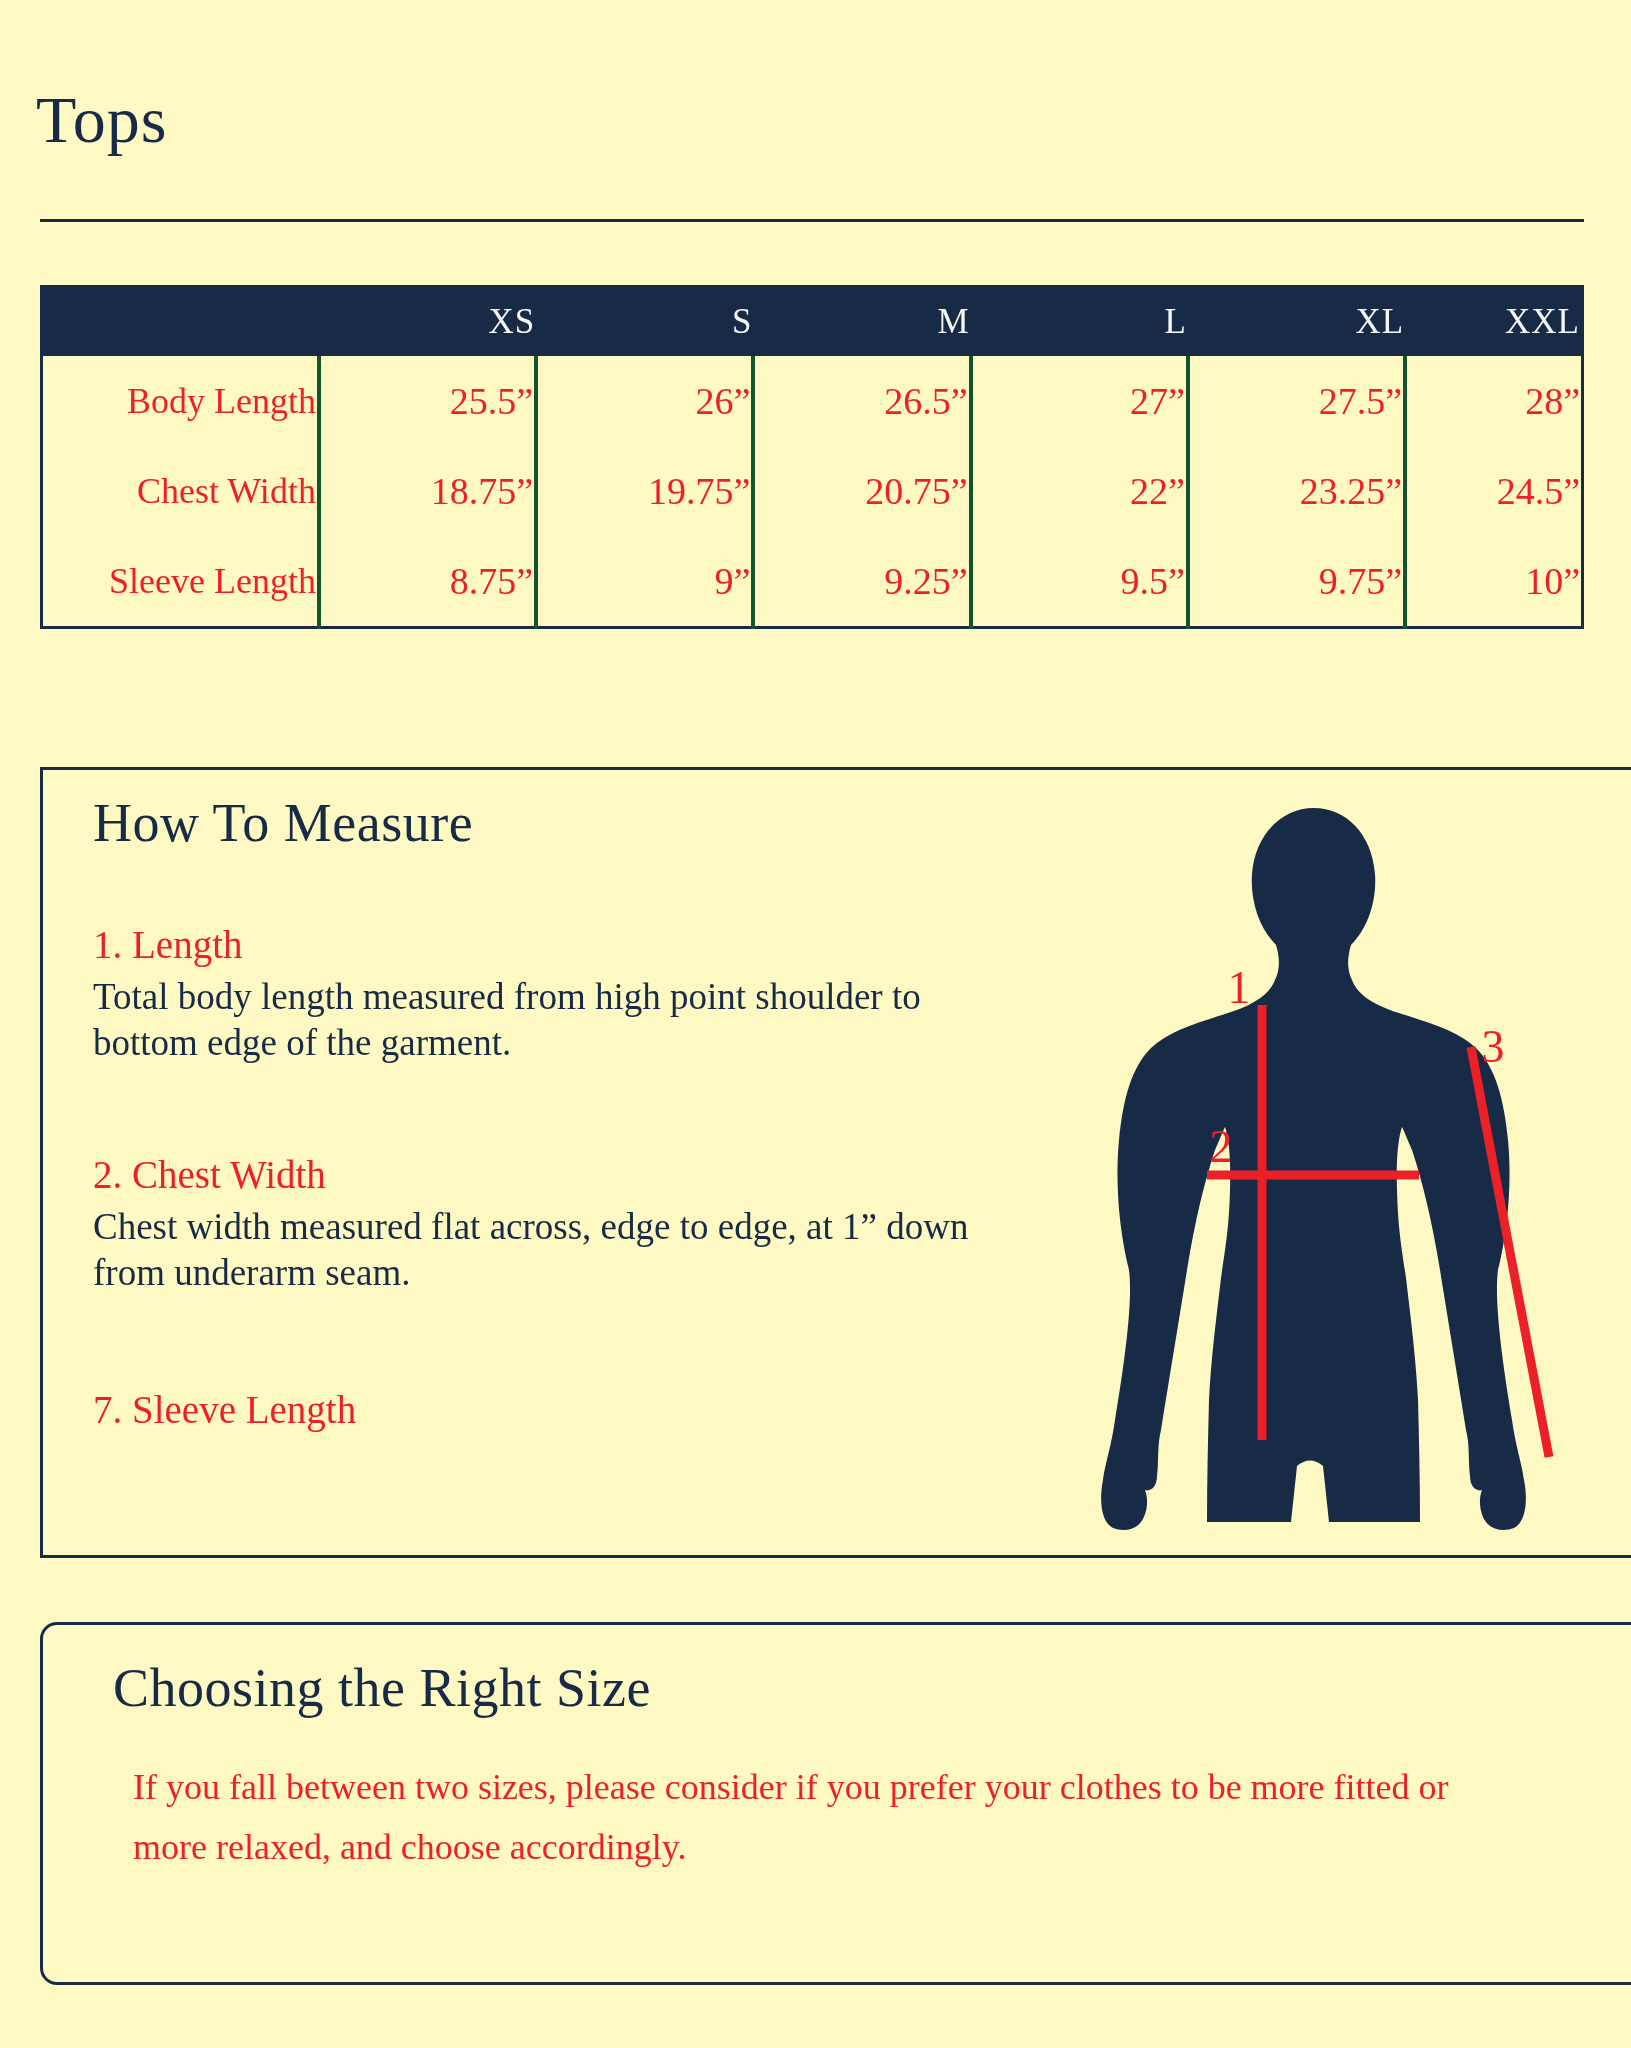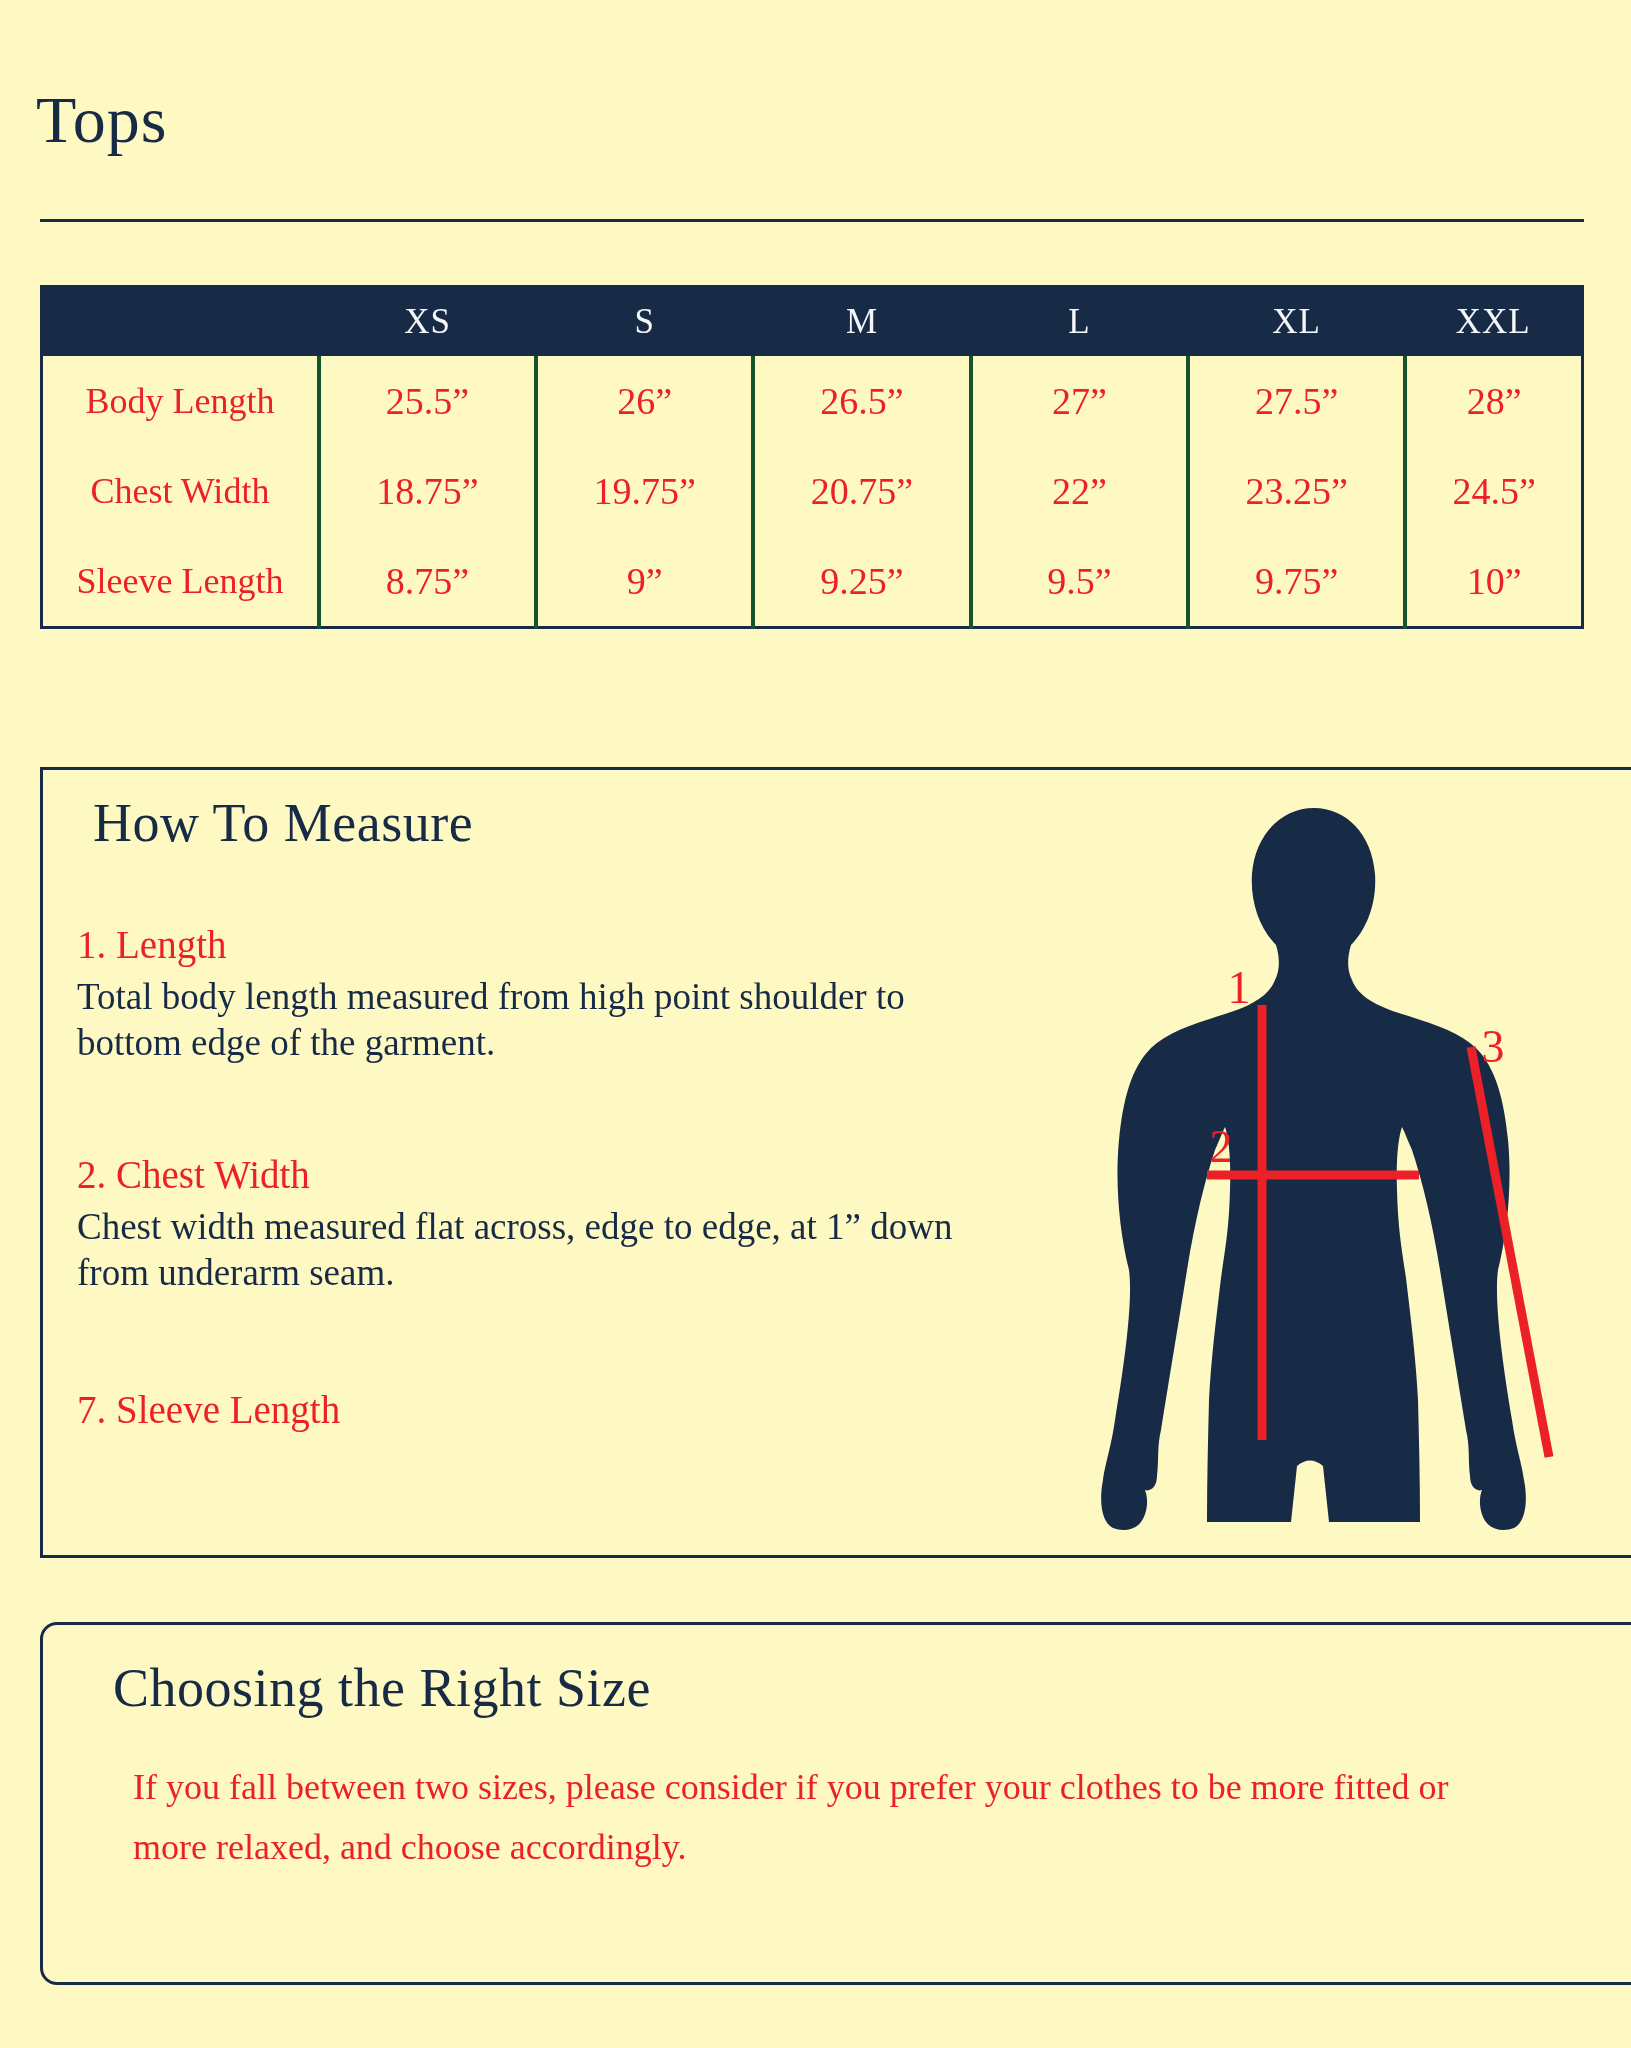--- a/index.html
+++ b/index.html
@@ -18,21 +18,21 @@
   }
   .title-rule{
     position:absolute;left:40px;top:219px;width:1544px;height:3px;
     background:#172a46;
   }
   
   .size-table{
     position:absolute;left:40px;top:285px;width:1544px;
     border-collapse:collapse;table-layout:fixed;
     border:3px solid #172a46;
-    text-align:center;
+    text-align:right;
   }
   .size-table thead th{
     background:#172a46;color:#f4f6f9;
     font-weight:400;font-size:35px;letter-spacing:1px;
     height:66px;border:none;
   }
   .size-table tbody td{
     height:88px;vertical-align:middle;
     color:#ec2127;font-size:38px;
     border-left:4px solid #14532d;
@@ -45,21 +45,21 @@
   }
   .measure-box{top:767px;height:791px;}
   .choosing-box{top:1622px;height:363px;border-radius:17px;}
   .section-heading{
     margin:0;position:absolute;
     font-size:54px;font-weight:400;letter-spacing:0.5px;color:#172a46;
   }
   .measure-box .section-heading{left:50px;top:22px;}
   .choosing-box .section-heading{left:70px;top:32px;}
   
-  .step{position:absolute;left:34px;}
+  .step{position:absolute;left:50px;}
   .step h3{margin:0;font-weight:400;font-size:39px;color:#ec2127;}
   .step p{
     margin:7px 0 0;font-size:37px;line-height:46px;
     color:#172a46;white-space:pre;
   }
   .step1{top:152px;}
   .step2{top:382px;}
   .step3{top:617px;}
   
   .diagram{position:absolute;left:1030px;top:30px;width:500px;height:740px;}

